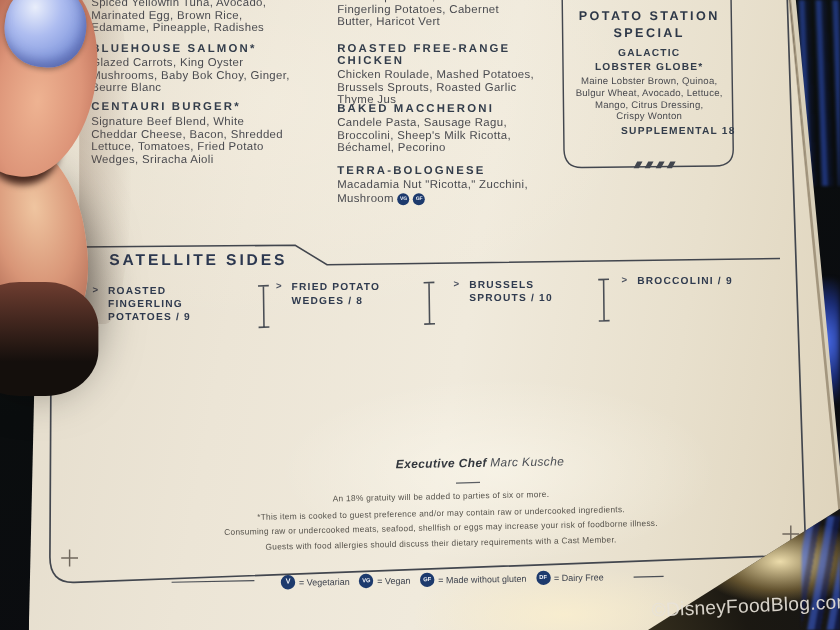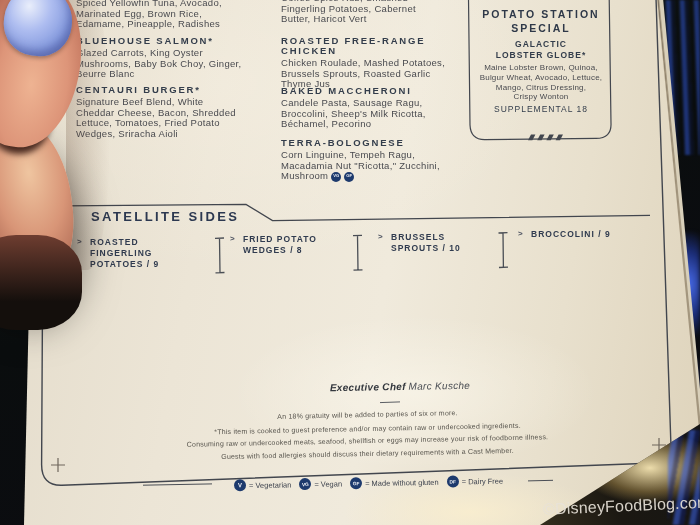--- a/index.html
+++ b/index.html
@@ -36,21 +36,21 @@
   .dish-badge{display:inline-flex;width:10px;height:10px;border-radius:50%;background:#1d3a6d;color:#eef1f7;
     font-size:4.2px;font-weight:700;align-items:center;justify-content:center;letter-spacing:0;}
 
   
   .special{position:absolute;left:469px;top:8px;width:144px;text-align:center;}
   .sp-title div{font-size:10.5px;font-weight:700;letter-spacing:2px;color:#2e3848;line-height:13.5px;}
   .sp-name{margin-top:4px;}
   .sp-name div{font-size:8.5px;font-weight:700;letter-spacing:1px;color:#333d4b;line-height:10.5px;}
   .sp-desc{margin-top:3px;}
   .sp-desc div{font-size:8px;line-height:9.8px;letter-spacing:.2px;color:#494a4f;}
-  .sp-suppl{margin-top:2px;font-size:8.5px;font-weight:400;letter-spacing:1px;color:#333d4b;}
+  .sp-suppl{margin-top:2px;font-size:8.5px;font-weight:700;letter-spacing:1px;color:#333d4b;text-align:right;}
 
   
   .sides-heading{position:absolute;left:91px;top:209px;font-size:13px;font-weight:700;letter-spacing:2.4px;color:#2c3850;}
   .side-item{position:absolute;}
   .side-item .lines div{font-size:8.5px;font-weight:700;letter-spacing:1px;line-height:11px;color:#303b4f;}
   .chev{position:absolute;left:-13px;top:0;font-size:8px;font-weight:700;color:#4c5260;}
 
   
   .chef{position:absolute;left:250px;top:381px;width:300px;text-align:center;font-size:10px;font-style:italic;transform:rotate(-1deg);}
   .chef .t{font-weight:700;color:#33373d;letter-spacing:.3px;}
@@ -177,21 +177,20 @@
     <div class="dish-name">BAKED MACCHERONI</div>
     <div class="dish-lines">
         <div>Candele Pasta, Sausage Ragu,</div>
         <div>Broccolini, Sheep's Milk Ricotta,</div>
         <div>Béchamel, Pecorino</div>
       </div>
   </div>
   <div class="dish" style="left:281px;top:138px;width:200px">
     <div class="dish-name">TERRA-BOLOGNESE</div>
     <div class="dish-lines">
-        <div>Corn Linguine, Tempeh Ragu,</div>
         <div>Macadamia Nut "Ricotta," Zucchini,</div>
       </div>
     <div class="badge-line">
       <span>Mushroom</span>
       <span class="dish-badge">VG</span>
       <span class="dish-badge">GF</span>
     </div>
   </div>
 
   <div class="special">

